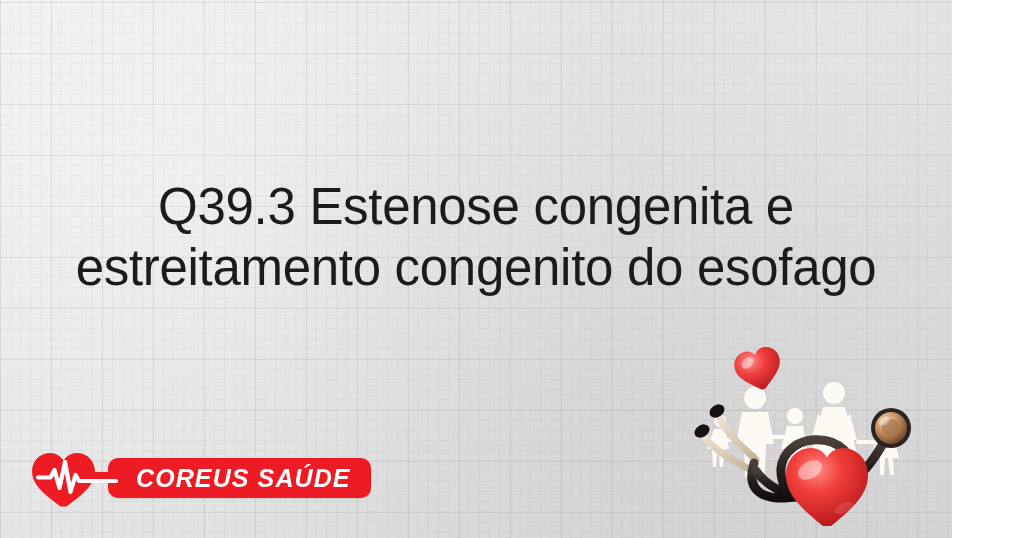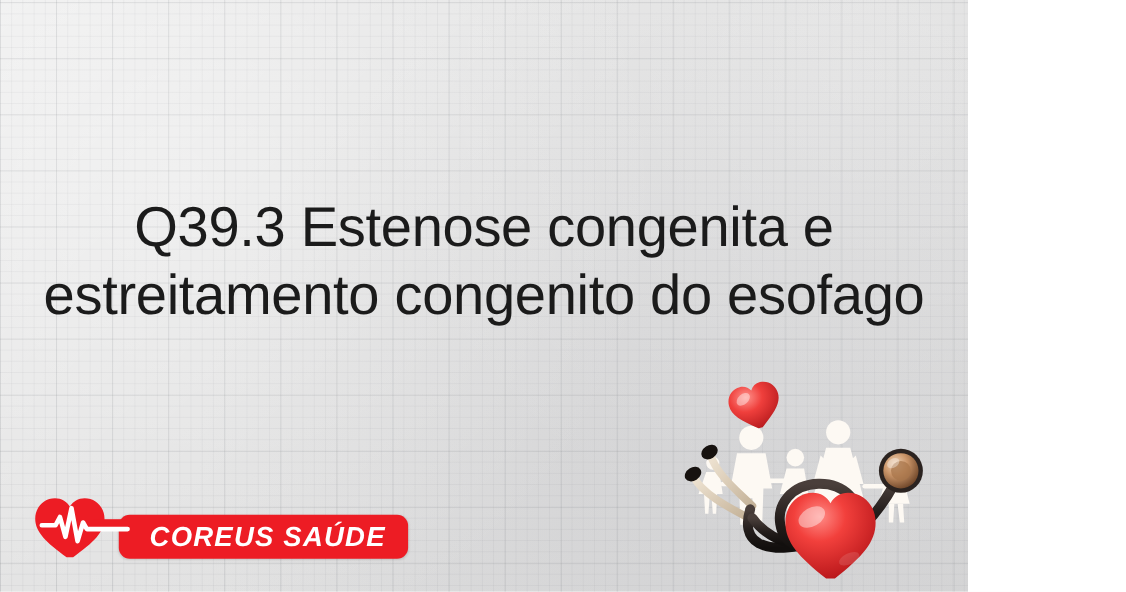--- a/index.html
+++ b/index.html
@@ -3,21 +3,21 @@
 <meta charset="utf-8">
 <style>
   html, body {
     margin: 0;
     padding: 0;
     background: #ffffff;
   }
 
   #card {
     position: relative;
-    width: 880px;
+    width: 952px;
     height: 538px;
     overflow: hidden;
     font-family: "Liberation Sans", sans-serif;
     background-color: #dcdcdc;
     background-image:
       linear-gradient(to right, rgba(120,125,130,0.16) 1px, transparent 1px),
       linear-gradient(to bottom, rgba(120,125,130,0.16) 1px, transparent 1px),
       linear-gradient(to right, rgba(150,153,158,0.13) 1px, transparent 1px),
       linear-gradient(to bottom, rgba(150,153,158,0.13) 1px, transparent 1px),
       linear-gradient(135deg, rgba(255,255,255,0.55) 0%, rgba(255,255,255,0.15) 45%, rgba(200,200,202,0.25) 100%);
@@ -58,21 +58,21 @@
     box-sizing: border-box;
   }
 
   
   #brand {
     position: absolute;
     left: 30px;
     bottom: 30px;
     height: 60px;
     display: flex;
-    align-items: flex-end;
+    align-items: center;
   }
   #brand-heart {
     position: relative;
     width: 92px;
     height: 60px;
     margin-right: -14px;
     z-index: 2;
   }
   #brand-badge {
     height: 40px;

